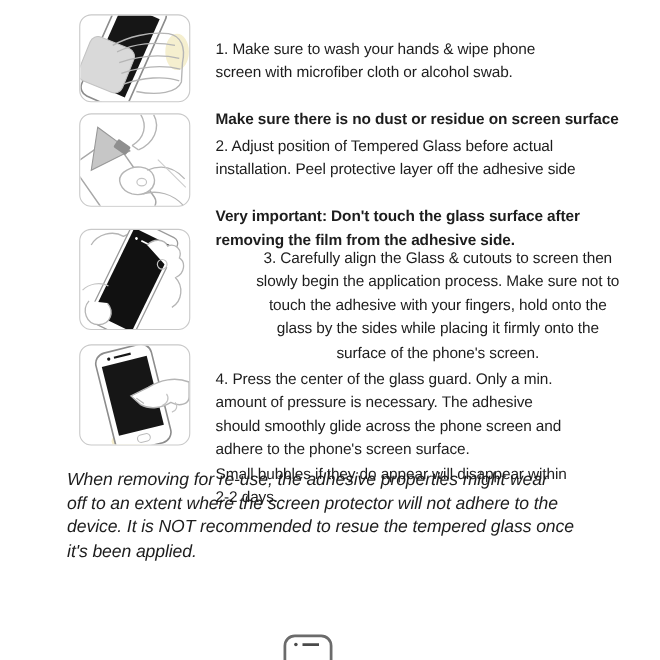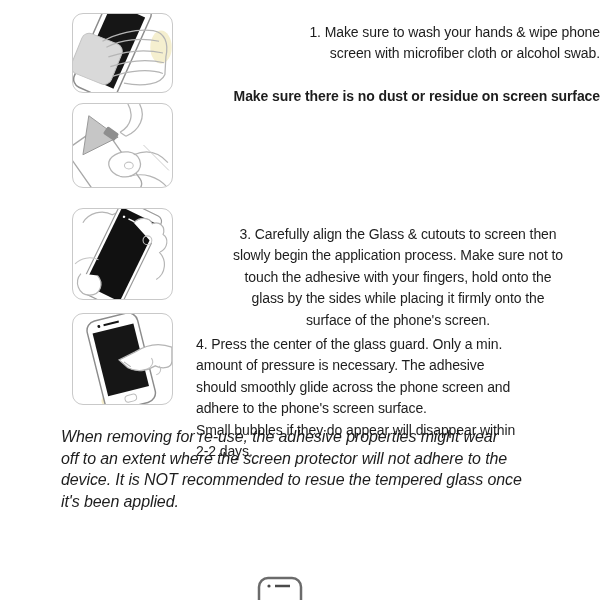--- a/index.html
+++ b/index.html
@@ -65,21 +65,21 @@
         <circle cx="24" cy="-12" r="1.5" fill="#161616"></circle>
       </g>
       <rect x="2" y="24" width="44" height="44" rx="8" transform="rotate(22 24 46)" fill="#d9d9d9" stroke="#c2c2c2"></rect>
       <path d="M30 28 C44 20,64 15,82 17 C94 19,98 30,95 44 L94 62 C90 72,72 75,52 71" fill="none" stroke="#b5b5b5" stroke-width="1.3"></path>
       <path d="M34 34 C50 26,70 24,88 28" fill="none" stroke="#b5b5b5" stroke-width="1.2"></path>
       <path d="M36 44 C54 38,74 36,92 40" fill="none" stroke="#b5b5b5" stroke-width="1.2"></path>
       <path d="M38 54 C56 48,76 46,93 50" fill="none" stroke="#b5b5b5" stroke-width="1.2"></path>
       <path d="M40 64 C58 58,78 56,92 61" fill="none" stroke="#b5b5b5" stroke-width="1.2"></path>
     </svg>
   </div>
-  <div class="step-text" style="top:0;text-align:right;">
+  <div class="step-text" style="top:12px;">
     <div class="step-normal">1. Make sure to wash your hands &amp; wipe phone
 screen with microfiber cloth or alcohol swab.</div>
     <div class="step-bold">Make sure there is no dust or residue on screen surface</div>
   </div>
 
   <div class="icon-box" style="top:103px;height:85px;">
     <svg viewBox="0 0 101 85">
       <g transform="rotate(-35 30 60)">
         <rect x="6" y="28" width="46" height="76" rx="8" fill="#ffffff" stroke="#a8a8a8" stroke-width="1.4"></rect>
       </g>
@@ -87,20 +87,26 @@
       <rect x="32" y="26" width="14" height="9" rx="1.5" transform="rotate(35 39 30)" fill="#8f8f8f"></rect>
       <path d="M56 0 C62 10,60 22,48 29" fill="none" stroke="#b5b5b5" stroke-width="1.3"></path>
       <path d="M68 0 C75 13,68 27,54 33" fill="none" stroke="#b5b5b5" stroke-width="1.3"></path>
       <path d="M48 29 L54 33" fill="none" stroke="#b5b5b5" stroke-width="1.2"></path>
       <path d="M40 54 C50 46,64 48,68 57 C72 68,61 77,48 74 C37 71,33 60,40 54 Z" fill="#ffffff" stroke="#b5b5b5" stroke-width="1.3"></path>
       <ellipse cx="57" cy="63" rx="4.5" ry="3.5" fill="none" stroke="#c4c4c4" stroke-width="1.1"></ellipse>
       <path d="M62 52 C76 46,88 50,97 60" fill="none" stroke="#b5b5b5" stroke-width="1.2"></path>
       <path d="M58 74 C72 70,86 74,96 85" fill="none" stroke="#b5b5b5" stroke-width="1.2"></path>
       <path d="M72 42 L98 68" fill="none" stroke="#cccccc" stroke-width="1"></path>
     </svg>
+  </div>
+  <div class="step-text" style="top:100px;">
+    <div class="step-normal">2. Adjust position of Tempered Glass before actual
+installation. Peel protective layer off the adhesive side</div>
+    <div class="step-bold">Very important: Don't touch the glass surface after
+removing the film from the adhesive side.</div>
   </div>
 
   <div class="icon-box" style="top:208px;height:92px;">
     <svg viewBox="0 0 101 92">
       <path d="M10 14 C16 4,30 0,40 6 C50 0,62 4,64 14" fill="#ffffff" stroke="#b5b5b5" stroke-width="1.2"></path>
       <g transform="rotate(26 48 46)">
         <rect x="26" y="-6" width="46" height="104" rx="6" fill="#ffffff" stroke="#9a9a9a" stroke-width="1.2"></rect>
         <rect x="29" y="2" width="40" height="88" fill="#111111"></rect>
         <line x1="40" y1="10" x2="54" y2="10" stroke="#ffffff" stroke-width="1.6"></line>
         <circle cx="35" cy="10" r="1.3" fill="#ffffff"></circle>

